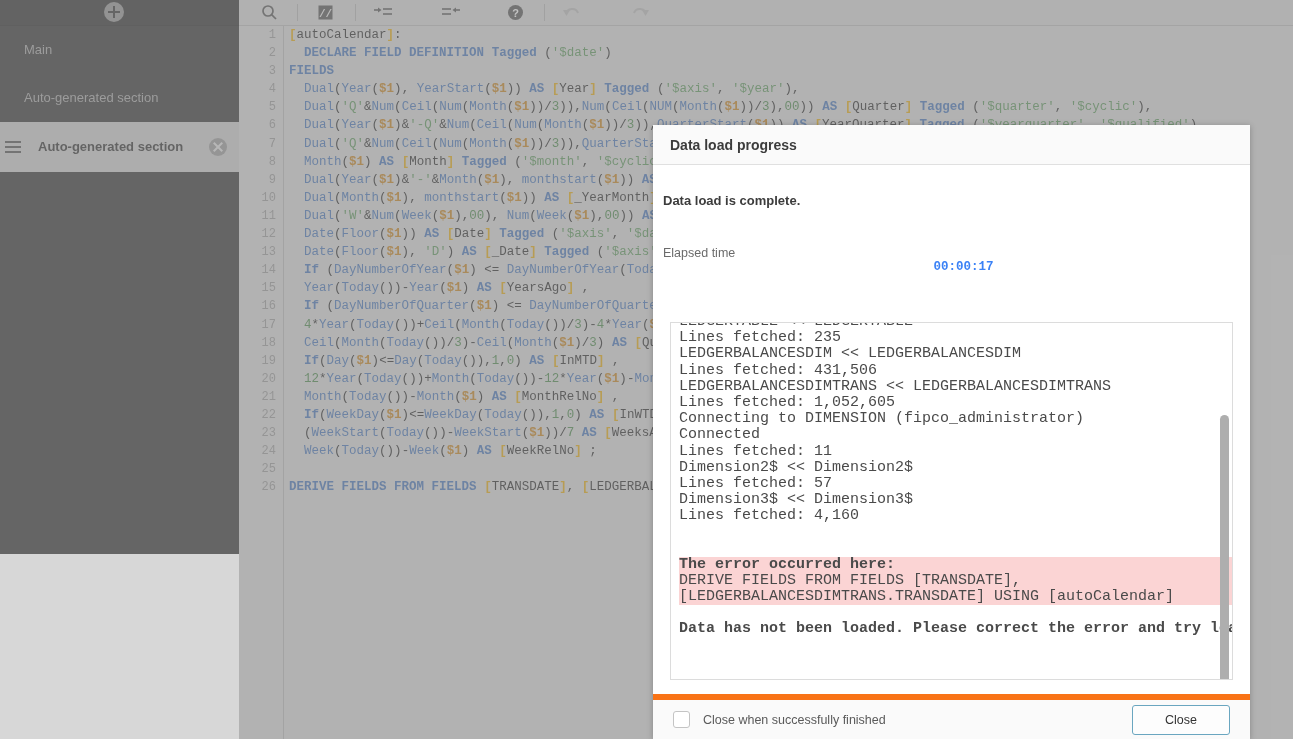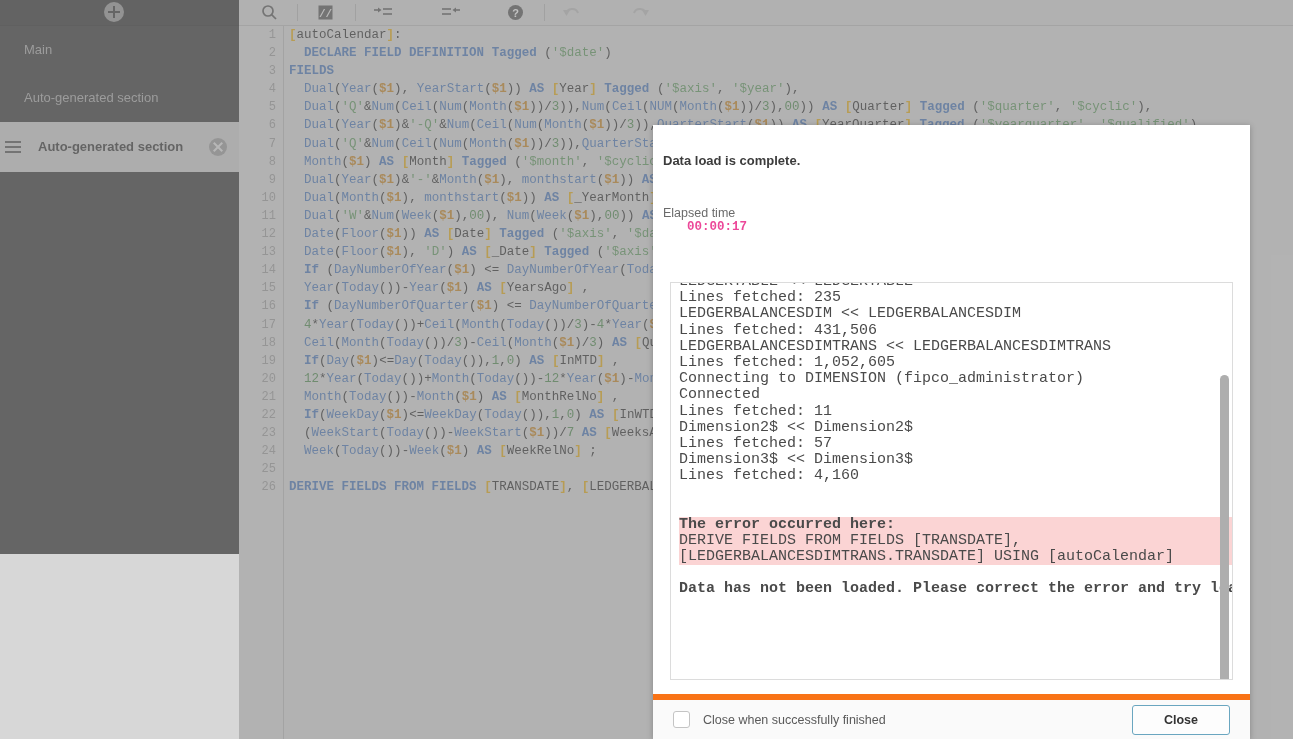--- a/index.html
+++ b/index.html
@@ -126,21 +126,21 @@
     height:45px;min-height:45px;border-top:6px solid #f97316;background:#fafafa;
     display:flex;align-items:center;padding:0 20px;box-sizing:border-box;
   }
   #cb-box{
     width:17px;height:17px;border:1px solid #c4c4c4;border-radius:3px;background:#fff;
     box-sizing:border-box;
   }
   #cb-label{margin-left:13px;font-size:12.5px;color:#5a5a5a;}
   #close-btn{
     margin-left:auto;min-width:64px;height:28px;border:1px solid #6aa6c0;border-radius:3px;
-    background:#fdfdfd;color:#333;font-size:12.5px;font-weight:bold;
+    background:#fdfdfd;color:#333;font-size:12.5px;font-weight:normal;
     font-family:"Liberation Sans",sans-serif;cursor:pointer;
     display:flex;align-items:center;justify-content:center;padding:0 16px;
   }
 </style>
 </head>
 <body>
 
 <div id="app">
 
   <div id="sidebar">
@@ -251,27 +251,30 @@
           <div class="ln">26</div>
         </div>
       <div id="code"><div class="cl"><span class="br">[</span><span class="pl">autoCalendar</span><span class="br">]</span><span class="pl">:</span></div><div class="cl"><span class="pl"> </span><span class="pl"> </span><span class="kw">DECLARE</span><span class="pl"> </span><span class="kw">FIELD</span><span class="pl"> </span><span class="kw">DEFINITION</span><span class="pl"> </span><span class="kw">Tagged</span><span class="pl"> </span><span class="pl">(</span><span class="str">'$date'</span><span class="pl">)</span></div><div class="cl"><span class="kw">FIELDS</span></div><div class="cl"><span class="pl"> </span><span class="pl"> </span><span class="fn">Dual</span><span class="pl">(</span><span class="fn">Year</span><span class="pl">(</span><span class="var">$1</span><span class="pl">)</span><span class="pl">,</span><span class="pl"> </span><span class="fn">YearStart</span><span class="pl">(</span><span class="var">$1</span><span class="pl">)</span><span class="pl">)</span><span class="pl"> </span><span class="kw">AS</span><span class="pl"> </span><span class="br">[</span><span class="pl">Year</span><span class="br">]</span><span class="pl"> </span><span class="kw">Tagged</span><span class="pl"> </span><span class="pl">(</span><span class="str">'$axis'</span><span class="pl">,</span><span class="pl"> </span><span class="str">'$year'</span><span class="pl">)</span><span class="pl">,</span></div><div class="cl"><span class="pl"> </span><span class="pl"> </span><span class="fn">Dual</span><span class="pl">(</span><span class="str">'Q'</span><span class="pl">&amp;</span><span class="fn">Num</span><span class="pl">(</span><span class="fn">Ceil</span><span class="pl">(</span><span class="fn">Num</span><span class="pl">(</span><span class="fn">Month</span><span class="pl">(</span><span class="var">$1</span><span class="pl">)</span><span class="pl">)</span><span class="pl">/</span><span class="num">3</span><span class="pl">)</span><span class="pl">)</span><span class="pl">,</span><span class="fn">Num</span><span class="pl">(</span><span class="fn">Ceil</span><span class="pl">(</span><span class="fn">NUM</span><span class="pl">(</span><span class="fn">Month</span><span class="pl">(</span><span class="var">$1</span><span class="pl">)</span><span class="pl">)</span><span class="pl">/</span><span class="num">3</span><span class="pl">)</span><span class="pl">,</span><span class="num">00</span><span class="pl">)</span><span class="pl">)</span><span class="pl"> </span><span class="kw">AS</span><span class="pl"> </span><span class="br">[</span><span class="pl">Quarter</span><span class="br">]</span><span class="pl"> </span><span class="kw">Tagged</span><span class="pl"> </span><span class="pl">(</span><span class="str">'$quarter'</span><span class="pl">,</span><span class="pl"> </span><span class="str">'$cyclic'</span><span class="pl">)</span><span class="pl">,</span></div><div class="cl"><span class="pl"> </span><span class="pl"> </span><span class="fn">Dual</span><span class="pl">(</span><span class="fn">Year</span><span class="pl">(</span><span class="var">$1</span><span class="pl">)</span><span class="pl">&amp;</span><span class="str">'-Q'</span><span class="pl">&amp;</span><span class="fn">Num</span><span class="pl">(</span><span class="fn">Ceil</span><span class="pl">(</span><span class="fn">Num</span><span class="pl">(</span><span class="fn">Month</span><span class="pl">(</span><span class="var">$1</span><span class="pl">)</span><span class="pl">)</span><span class="pl">/</span><span class="num">3</span><span class="pl">)</span><span class="pl">)</span><span class="pl">,</span><span class="fn">QuarterStart</span><span class="pl">(</span><span class="var">$1</span><span class="pl">)</span><span class="pl">)</span><span class="pl"> </span><span class="kw">AS</span><span class="pl"> </span><span class="br">[</span><span class="pl">YearQuarter</span><span class="br">]</span><span class="pl"> </span><span class="kw">Tagged</span><span class="pl"> </span><span class="pl">(</span><span class="str">'$yearquarter'</span><span class="pl">,</span><span class="pl"> </span><span class="str">'$qualified'</span><span class="pl">)</span><span class="pl">,</span></div><div class="cl"><span class="pl"> </span><span class="pl"> </span><span class="fn">Dual</span><span class="pl">(</span><span class="str">'Q'</span><span class="pl">&amp;</span><span class="fn">Num</span><span class="pl">(</span><span class="fn">Ceil</span><span class="pl">(</span><span class="fn">Num</span><span class="pl">(</span><span class="fn">Month</span><span class="pl">(</span><span class="var">$1</span><span class="pl">)</span><span class="pl">)</span><span class="pl">/</span><span class="num">3</span><span class="pl">)</span><span class="pl">)</span><span class="pl">,</span><span class="fn">QuarterStart</span><span class="pl">(</span><span class="var">$1</span><span class="pl">)</span><span class="pl">)</span><span class="pl"> </span><span class="kw">AS</span><span class="pl"> </span><span class="br">[</span><span class="pl">_YearQuarter</span><span class="br">]</span><span class="pl"> </span><span class="kw">Tagged</span><span class="pl"> </span><span class="pl">(</span><span class="str">'$yearquarter'</span><span class="pl">,</span><span class="pl"> </span><span class="str">'$hidden'</span><span class="pl">,</span><span class="pl"> </span><span class="str">'$qualified'</span><span class="pl">)</span><span class="pl">,</span></div><div class="cl"><span class="pl"> </span><span class="pl"> </span><span class="fn">Month</span><span class="pl">(</span><span class="var">$1</span><span class="pl">)</span><span class="pl"> </span><span class="kw">AS</span><span class="pl"> </span><span class="br">[</span><span class="pl">Month</span><span class="br">]</span><span class="pl"> </span><span class="kw">Tagged</span><span class="pl"> </span><span class="pl">(</span><span class="str">'$month'</span><span class="pl">,</span><span class="pl"> </span><span class="str">'$cyclic'</span><span class="pl">)</span><span class="pl">,</span></div><div class="cl"><span class="pl"> </span><span class="pl"> </span><span class="fn">Dual</span><span class="pl">(</span><span class="fn">Year</span><span class="pl">(</span><span class="var">$1</span><span class="pl">)</span><span class="pl">&amp;</span><span class="str">'-'</span><span class="pl">&amp;</span><span class="fn">Month</span><span class="pl">(</span><span class="var">$1</span><span class="pl">)</span><span class="pl">,</span><span class="pl"> </span><span class="fn">monthstart</span><span class="pl">(</span><span class="var">$1</span><span class="pl">)</span><span class="pl">)</span><span class="pl"> </span><span class="kw">AS</span><span class="pl"> </span><span class="br">[</span><span class="pl">YearMonth</span><span class="br">]</span><span class="pl"> </span><span class="kw">Tagged</span><span class="pl"> </span><span class="pl">(</span><span class="str">'$axis'</span><span class="pl">,</span><span class="pl"> </span><span class="str">'$yearmonth'</span><span class="pl">,</span><span class="pl"> </span><span class="str">'$qualified'</span><span class="pl">)</span><span class="pl">,</span></div><div class="cl"><span class="pl"> </span><span class="pl"> </span><span class="fn">Dual</span><span class="pl">(</span><span class="fn">Month</span><span class="pl">(</span><span class="var">$1</span><span class="pl">)</span><span class="pl">,</span><span class="pl"> </span><span class="fn">monthstart</span><span class="pl">(</span><span class="var">$1</span><span class="pl">)</span><span class="pl">)</span><span class="pl"> </span><span class="kw">AS</span><span class="pl"> </span><span class="br">[</span><span class="pl">_YearMonth</span><span class="br">]</span><span class="pl"> </span><span class="kw">Tagged</span><span class="pl"> </span><span class="pl">(</span><span class="str">'$axis'</span><span class="pl">,</span><span class="pl"> </span><span class="str">'$yearmonth'</span><span class="pl">,</span><span class="pl"> </span><span class="str">'$hidden'</span><span class="pl">,</span><span class="pl"> </span><span class="str">'$qualified'</span><span class="pl">)</span><span class="pl">,</span></div><div class="cl"><span class="pl"> </span><span class="pl"> </span><span class="fn">Dual</span><span class="pl">(</span><span class="str">'W'</span><span class="pl">&amp;</span><span class="fn">Num</span><span class="pl">(</span><span class="fn">Week</span><span class="pl">(</span><span class="var">$1</span><span class="pl">)</span><span class="pl">,</span><span class="num">00</span><span class="pl">)</span><span class="pl">,</span><span class="pl"> </span><span class="fn">Num</span><span class="pl">(</span><span class="fn">Week</span><span class="pl">(</span><span class="var">$1</span><span class="pl">)</span><span class="pl">,</span><span class="num">00</span><span class="pl">)</span><span class="pl">)</span><span class="pl"> </span><span class="kw">AS</span><span class="pl"> </span><span class="br">[</span><span class="pl">Week</span><span class="br">]</span><span class="pl"> </span><span class="kw">Tagged</span><span class="pl"> </span><span class="pl">(</span><span class="str">'$symbol'</span><span class="pl">,</span><span class="pl"> </span><span class="str">'$number'</span><span class="pl">,</span><span class="pl"> </span><span class="str">'$cyclic'</span><span class="pl">)</span><span class="pl">,</span></div><div class="cl"><span class="pl"> </span><span class="pl"> </span><span class="fn">Date</span><span class="pl">(</span><span class="fn">Floor</span><span class="pl">(</span><span class="var">$1</span><span class="pl">)</span><span class="pl">)</span><span class="pl"> </span><span class="kw">AS</span><span class="pl"> </span><span class="br">[</span><span class="pl">Date</span><span class="br">]</span><span class="pl"> </span><span class="kw">Tagged</span><span class="pl"> </span><span class="pl">(</span><span class="str">'$axis'</span><span class="pl">,</span><span class="pl"> </span><span class="str">'$date'</span><span class="pl">,</span><span class="pl"> </span><span class="str">'$qualified'</span><span class="pl">)</span><span class="pl">,</span></div><div class="cl"><span class="pl"> </span><span class="pl"> </span><span class="fn">Date</span><span class="pl">(</span><span class="fn">Floor</span><span class="pl">(</span><span class="var">$1</span><span class="pl">)</span><span class="pl">,</span><span class="pl"> </span><span class="str">'D'</span><span class="pl">)</span><span class="pl"> </span><span class="kw">AS</span><span class="pl"> </span><span class="br">[</span><span class="pl">_Date</span><span class="br">]</span><span class="pl"> </span><span class="kw">Tagged</span><span class="pl"> </span><span class="pl">(</span><span class="str">'$axis'</span><span class="pl">,</span><span class="pl"> </span><span class="str">'$date'</span><span class="pl">,</span><span class="pl"> </span><span class="str">'$hidden'</span><span class="pl">,</span><span class="pl"> </span><span class="str">'$qualified'</span><span class="pl">)</span><span class="pl">,</span></div><div class="cl"><span class="pl"> </span><span class="pl"> </span><span class="kw">If</span><span class="pl"> </span><span class="pl">(</span><span class="fn">DayNumberOfYear</span><span class="pl">(</span><span class="var">$1</span><span class="pl">)</span><span class="pl"> </span><span class="pl">&lt;</span><span class="pl">=</span><span class="pl"> </span><span class="fn">DayNumberOfYear</span><span class="pl">(</span><span class="fn">Today</span><span class="pl">(</span><span class="pl">)</span><span class="pl">)</span><span class="pl">,</span><span class="pl"> </span><span class="num">1</span><span class="pl">,</span><span class="pl"> </span><span class="num">0</span><span class="pl">)</span><span class="pl"> </span><span class="kw">AS</span><span class="pl"> </span><span class="br">[</span><span class="pl">InYTD</span><span class="br">]</span><span class="pl"> </span><span class="pl">,</span></div><div class="cl"><span class="pl"> </span><span class="pl"> </span><span class="fn">Year</span><span class="pl">(</span><span class="fn">Today</span><span class="pl">(</span><span class="pl">)</span><span class="pl">)</span><span class="pl">-</span><span class="fn">Year</span><span class="pl">(</span><span class="var">$1</span><span class="pl">)</span><span class="pl"> </span><span class="kw">AS</span><span class="pl"> </span><span class="br">[</span><span class="pl">YearsAgo</span><span class="br">]</span><span class="pl"> </span><span class="pl">,</span></div><div class="cl"><span class="pl"> </span><span class="pl"> </span><span class="kw">If</span><span class="pl"> </span><span class="pl">(</span><span class="fn">DayNumberOfQuarter</span><span class="pl">(</span><span class="var">$1</span><span class="pl">)</span><span class="pl"> </span><span class="pl">&lt;</span><span class="pl">=</span><span class="pl"> </span><span class="fn">DayNumberOfQuarter</span><span class="pl">(</span><span class="fn">Today</span><span class="pl">(</span><span class="pl">)</span><span class="pl">)</span><span class="pl">,</span><span class="num">1</span><span class="pl">,</span><span class="num">0</span><span class="pl">)</span><span class="pl"> </span><span class="kw">AS</span><span class="pl"> </span><span class="br">[</span><span class="pl">InQTD</span><span class="br">]</span><span class="pl"> </span><span class="pl">,</span></div><div class="cl"><span class="pl"> </span><span class="pl"> </span><span class="num">4</span><span class="pl">*</span><span class="fn">Year</span><span class="pl">(</span><span class="fn">Today</span><span class="pl">(</span><span class="pl">)</span><span class="pl">)</span><span class="pl">+</span><span class="fn">Ceil</span><span class="pl">(</span><span class="fn">Month</span><span class="pl">(</span><span class="fn">Today</span><span class="pl">(</span><span class="pl">)</span><span class="pl">)</span><span class="pl">/</span><span class="num">3</span><span class="pl">)</span><span class="pl">-</span><span class="num">4</span><span class="pl">*</span><span class="fn">Year</span><span class="pl">(</span><span class="var">$1</span><span class="pl">)</span><span class="pl">-</span><span class="fn">Ceil</span><span class="pl">(</span><span class="fn">Month</span><span class="pl">(</span><span class="var">$1</span><span class="pl">)</span><span class="pl">/</span><span class="num">3</span><span class="pl">)</span><span class="pl"> </span><span class="kw">AS</span><span class="pl"> </span><span class="br">[</span><span class="pl">QuartersAgo</span><span class="br">]</span><span class="pl"> </span><span class="pl">,</span></div><div class="cl"><span class="pl"> </span><span class="pl"> </span><span class="fn">Ceil</span><span class="pl">(</span><span class="fn">Month</span><span class="pl">(</span><span class="fn">Today</span><span class="pl">(</span><span class="pl">)</span><span class="pl">)</span><span class="pl">/</span><span class="num">3</span><span class="pl">)</span><span class="pl">-</span><span class="fn">Ceil</span><span class="pl">(</span><span class="fn">Month</span><span class="pl">(</span><span class="var">$1</span><span class="pl">)</span><span class="pl">/</span><span class="num">3</span><span class="pl">)</span><span class="pl"> </span><span class="kw">AS</span><span class="pl"> </span><span class="br">[</span><span class="pl">QuarterRelNo</span><span class="br">]</span><span class="pl"> </span><span class="pl">,</span></div><div class="cl"><span class="pl"> </span><span class="pl"> </span><span class="kw">If</span><span class="pl">(</span><span class="fn">Day</span><span class="pl">(</span><span class="var">$1</span><span class="pl">)</span><span class="pl">&lt;</span><span class="pl">=</span><span class="fn">Day</span><span class="pl">(</span><span class="fn">Today</span><span class="pl">(</span><span class="pl">)</span><span class="pl">)</span><span class="pl">,</span><span class="num">1</span><span class="pl">,</span><span class="num">0</span><span class="pl">)</span><span class="pl"> </span><span class="kw">AS</span><span class="pl"> </span><span class="br">[</span><span class="pl">InMTD</span><span class="br">]</span><span class="pl"> </span><span class="pl">,</span></div><div class="cl"><span class="pl"> </span><span class="pl"> </span><span class="num">12</span><span class="pl">*</span><span class="fn">Year</span><span class="pl">(</span><span class="fn">Today</span><span class="pl">(</span><span class="pl">)</span><span class="pl">)</span><span class="pl">+</span><span class="fn">Month</span><span class="pl">(</span><span class="fn">Today</span><span class="pl">(</span><span class="pl">)</span><span class="pl">)</span><span class="pl">-</span><span class="num">12</span><span class="pl">*</span><span class="fn">Year</span><span class="pl">(</span><span class="var">$1</span><span class="pl">)</span><span class="pl">-</span><span class="fn">Month</span><span class="pl">(</span><span class="var">$1</span><span class="pl">)</span><span class="pl"> </span><span class="kw">AS</span><span class="pl"> </span><span class="br">[</span><span class="pl">MonthsAgo</span><span class="br">]</span><span class="pl"> </span><span class="pl">,</span></div><div class="cl"><span class="pl"> </span><span class="pl"> </span><span class="fn">Month</span><span class="pl">(</span><span class="fn">Today</span><span class="pl">(</span><span class="pl">)</span><span class="pl">)</span><span class="pl">-</span><span class="fn">Month</span><span class="pl">(</span><span class="var">$1</span><span class="pl">)</span><span class="pl"> </span><span class="kw">AS</span><span class="pl"> </span><span class="br">[</span><span class="pl">MonthRelNo</span><span class="br">]</span><span class="pl"> </span><span class="pl">,</span></div><div class="cl"><span class="pl"> </span><span class="pl"> </span><span class="kw">If</span><span class="pl">(</span><span class="fn">WeekDay</span><span class="pl">(</span><span class="var">$1</span><span class="pl">)</span><span class="pl">&lt;</span><span class="pl">=</span><span class="fn">WeekDay</span><span class="pl">(</span><span class="fn">Today</span><span class="pl">(</span><span class="pl">)</span><span class="pl">)</span><span class="pl">,</span><span class="num">1</span><span class="pl">,</span><span class="num">0</span><span class="pl">)</span><span class="pl"> </span><span class="kw">AS</span><span class="pl"> </span><span class="br">[</span><span class="pl">InWTD</span><span class="br">]</span><span class="pl"> </span><span class="pl">,</span></div><div class="cl"><span class="pl"> </span><span class="pl"> </span><span class="pl">(</span><span class="fn">WeekStart</span><span class="pl">(</span><span class="fn">Today</span><span class="pl">(</span><span class="pl">)</span><span class="pl">)</span><span class="pl">-</span><span class="fn">WeekStart</span><span class="pl">(</span><span class="var">$1</span><span class="pl">)</span><span class="pl">)</span><span class="pl">/</span><span class="num">7</span><span class="pl"> </span><span class="kw">AS</span><span class="pl"> </span><span class="br">[</span><span class="pl">WeeksAgo</span><span class="br">]</span><span class="pl"> </span><span class="pl">,</span></div><div class="cl"><span class="pl"> </span><span class="pl"> </span><span class="fn">Week</span><span class="pl">(</span><span class="fn">Today</span><span class="pl">(</span><span class="pl">)</span><span class="pl">)</span><span class="pl">-</span><span class="fn">Week</span><span class="pl">(</span><span class="var">$1</span><span class="pl">)</span><span class="pl"> </span><span class="kw">AS</span><span class="pl"> </span><span class="br">[</span><span class="pl">WeekRelNo</span><span class="br">]</span><span class="pl"> </span><span class="pl">;</span></div><div class="cl">&nbsp;</div><div class="cl"><span class="kw">DERIVE</span><span class="pl"> </span><span class="kw">FIELDS</span><span class="pl"> </span><span class="kw">FROM</span><span class="pl"> </span><span class="kw">FIELDS</span><span class="pl"> </span><span class="br">[</span><span class="pl">TRANSDATE</span><span class="br">]</span><span class="pl">,</span><span class="pl"> </span><span class="br">[</span><span class="pl">LEDGERBALANCESDIMTRANS.TRANSDATE</span><span class="br">]</span><span class="pl"> </span><span class="kw">USING</span><span class="pl"> </span><span class="br">[</span><span class="pl">autoCalendar</span><span class="br">]</span></div></div>
     </div>
   </div>
 
   <div id="dimmer"></div>
 
   <div id="modal">
 
+    <div id="modal-header">
+      <div id="modal-title">Data load progress</div>
+    </div>
 
     <div id="modal-body">
       <div id="status-line">Data load is complete.</div>
 
       <div id="elapsed-row">
         <span id="elapsed-label">Elapsed time</span>
-        <span id="elapsed-value" style="color: #ec4899;">00:00:17</span>
+        <span id="elapsed-value" style="color: #3b82f6; text-align: center;">00:00:17</span>
       </div>
 
       <div id="log">
         <div id="log-inner">
             <div class="logline">LEDGERTABLE &lt;&lt; LEDGERTABLE</div>
             <div class="logline">Lines fetched: 235</div>
             <div class="logline">LEDGERBALANCESDIM &lt;&lt; LEDGERBALANCESDIM</div>
             <div class="logline">Lines fetched: 431,506</div>
             <div class="logline">LEDGERBALANCESDIMTRANS &lt;&lt; LEDGERBALANCESDIMTRANS</div>
             <div class="logline">Lines fetched: 1,052,605</div>

